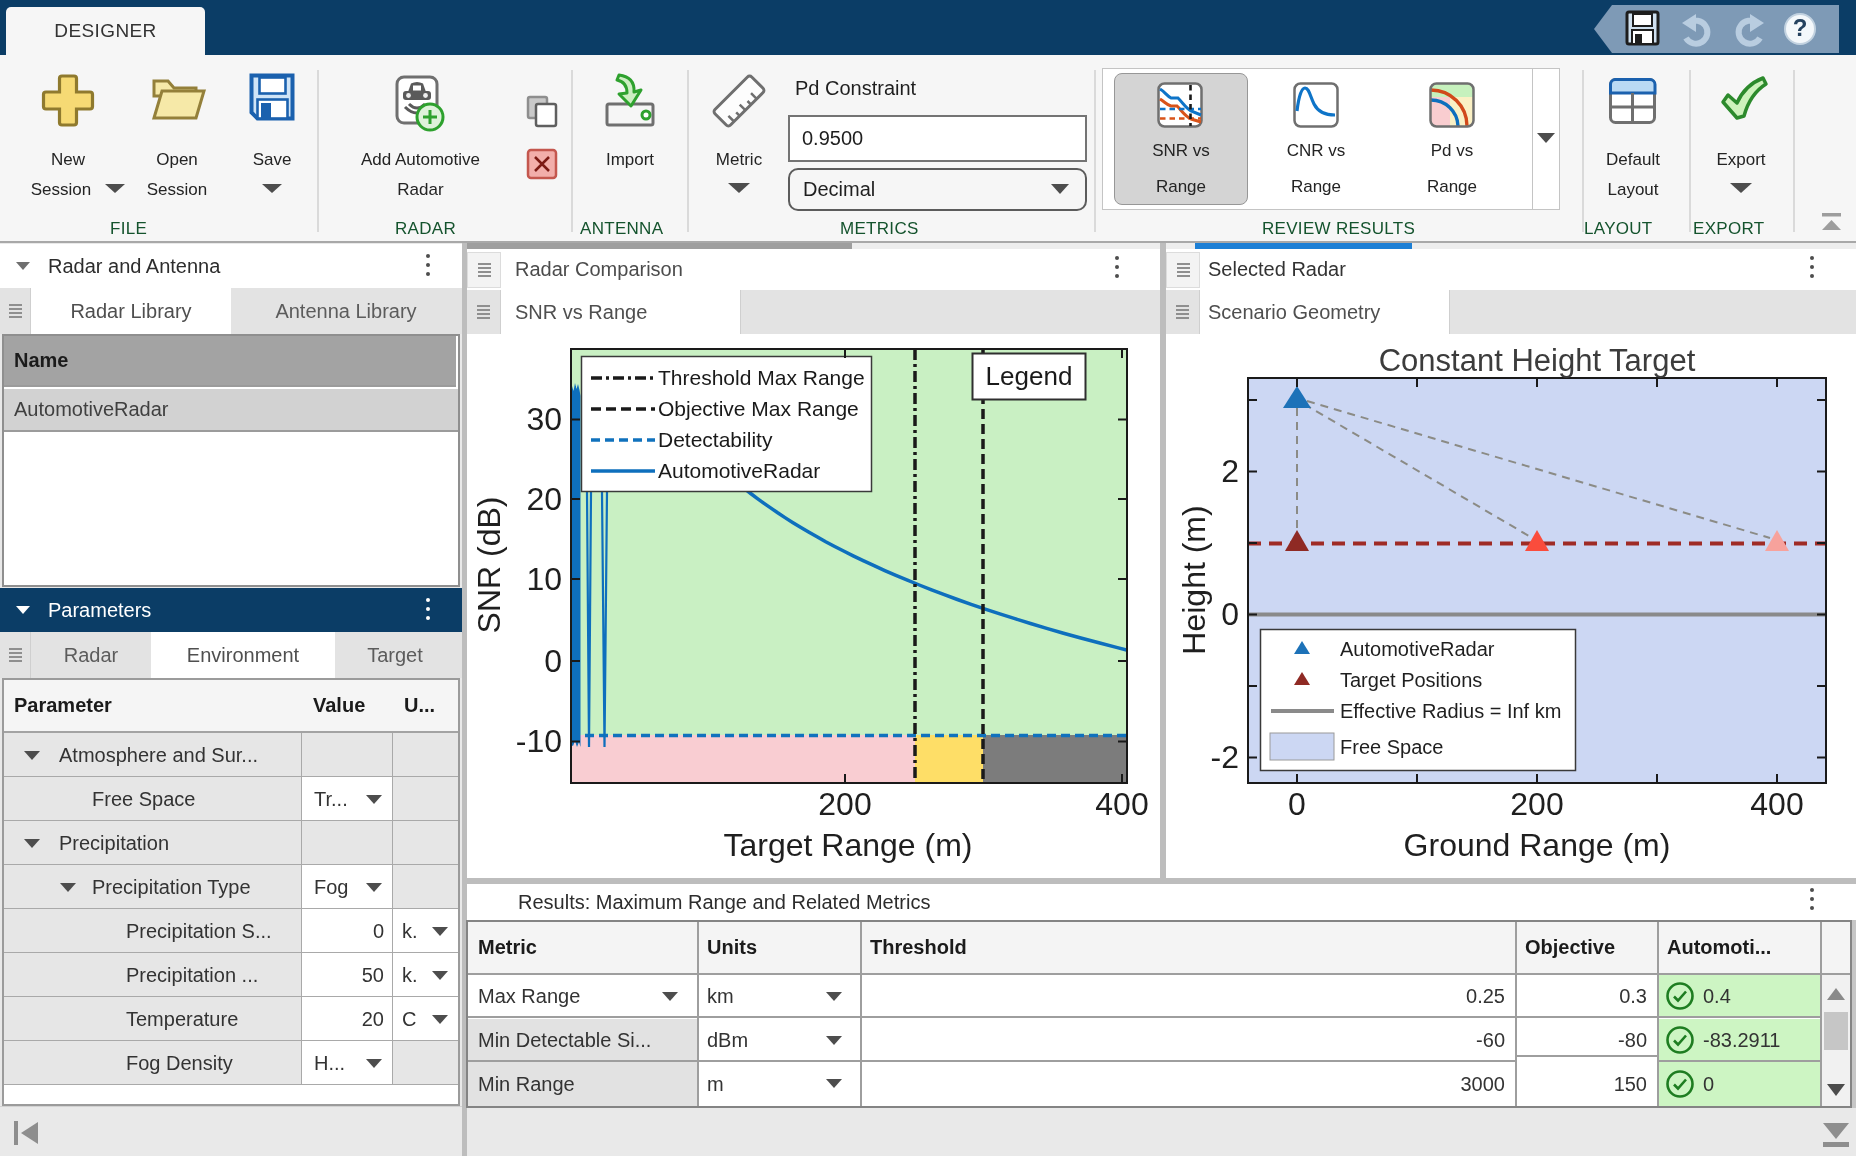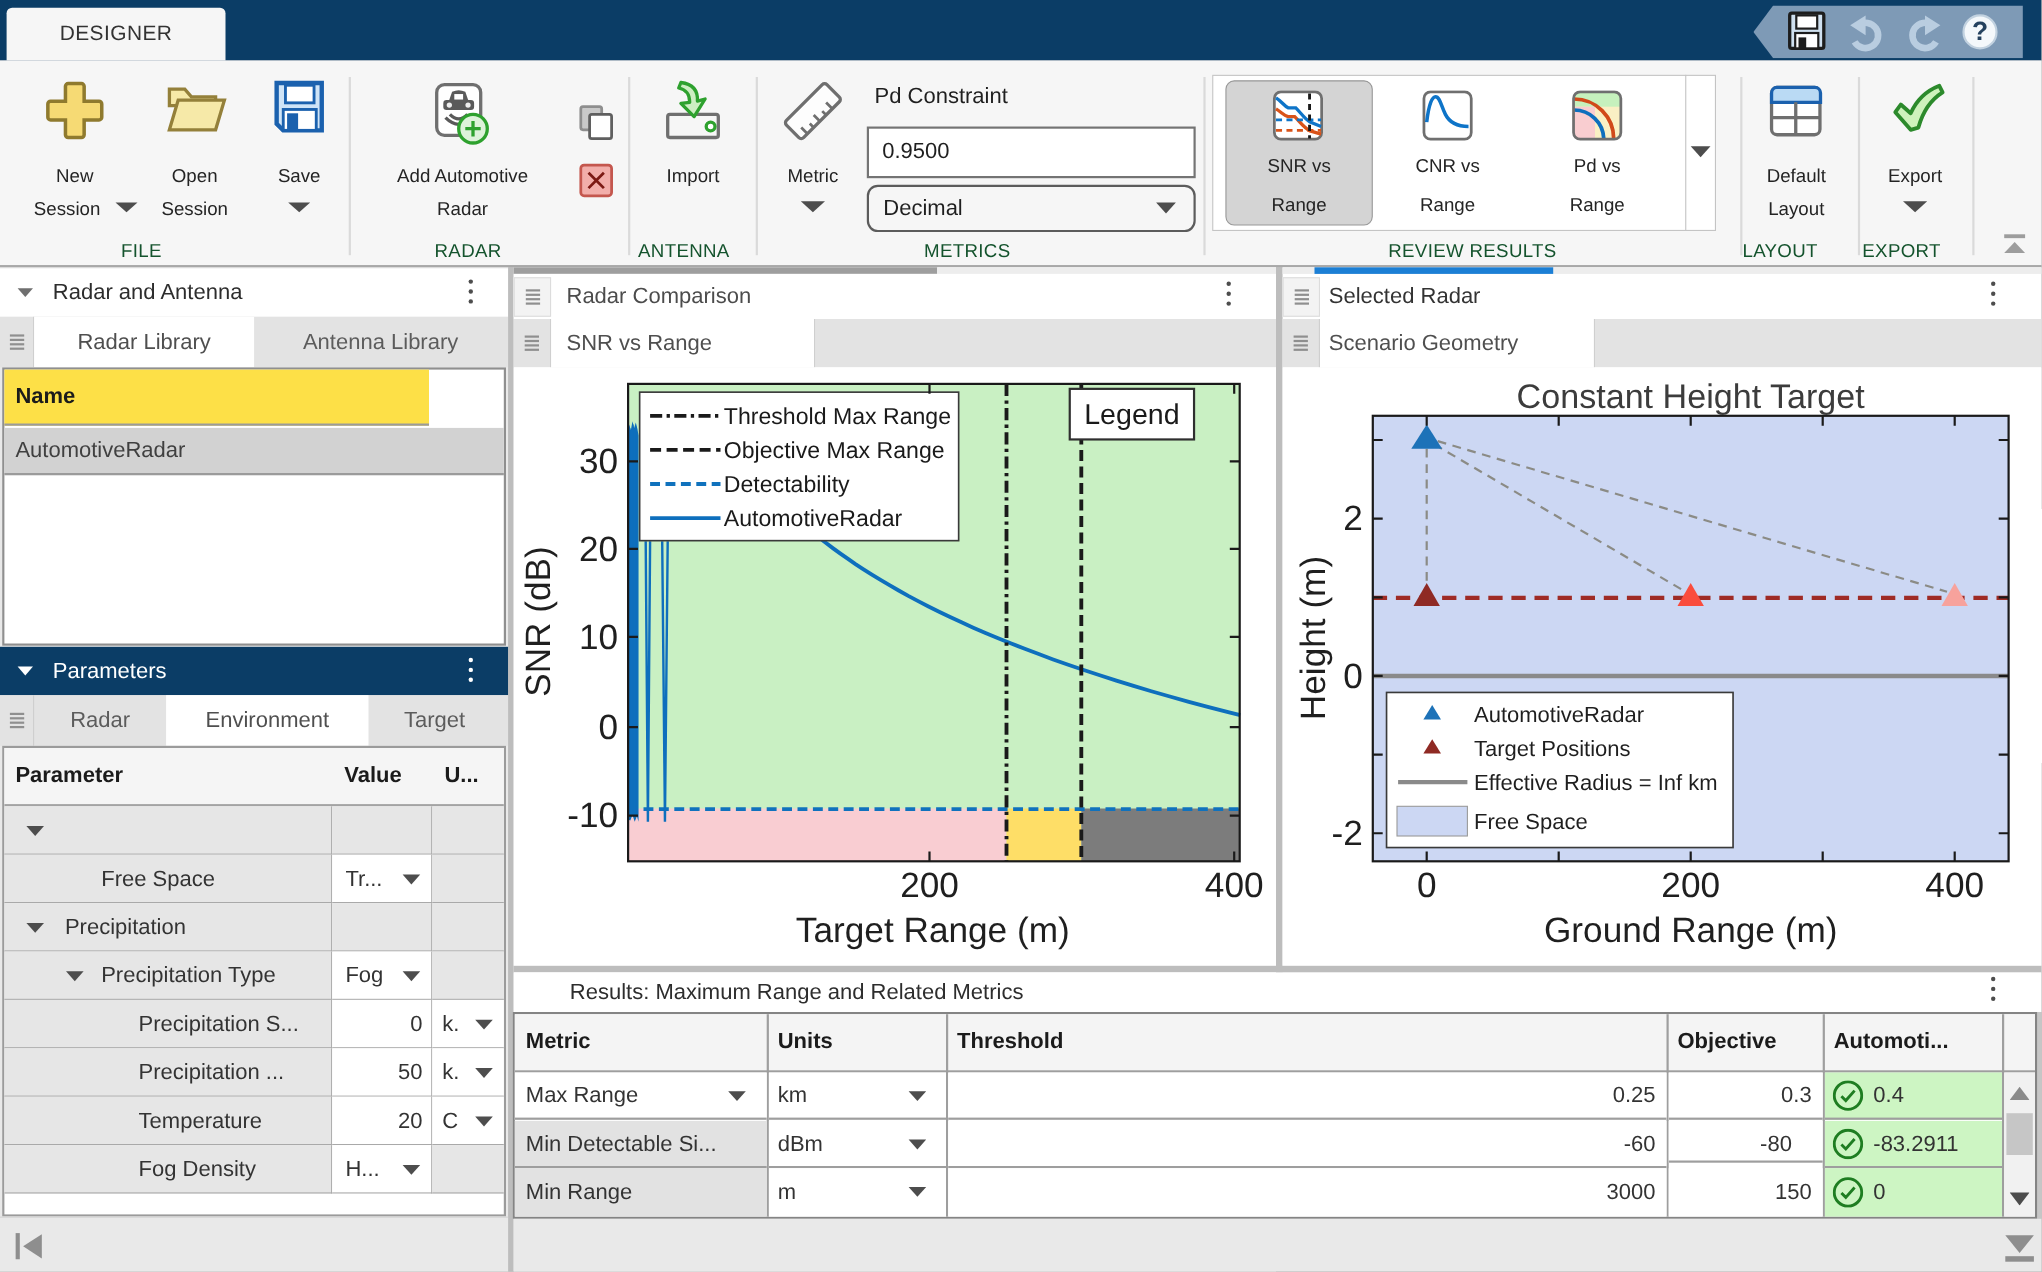--- a/index.html
+++ b/index.html
@@ -212,21 +212,21 @@
     <i></i>
     <i></i>
     <i></i>
     <i></i>
   </div>
 <div class="abs" style="left:31px;top:288px;width:200px;height:46px;background:#fff;"></div>
 <div class="tabtxt" style="left:31px;top:288px;width:200px;line-height:46px;text-align:center;">Radar Library</div>
 <div class="tabtxt" style="left:232px;top:288px;width:228px;line-height:46px;text-align:center;color:#5c5c5c;">Antenna Library</div>
 
 <div class="abs" style="left:2px;top:334px;width:458px;height:253px;background:#fff;border:2px solid #8f8f8f;"></div>
-<div class="abs" style="left:4px;top:336px;width:386px;height:51px;background:#fde047;border-bottom:2px solid #9b9b9b;font-size:20px;font-weight:bold;color:#1b1b1b;line-height:49px;padding-left:10px;">Name</div>
+<div class="abs" style="left:4px;top:336px;width:452px;height:51px;background:#a3a3a3;border-bottom:2px solid #9b9b9b;font-size:20px;font-weight:bold;color:#1b1b1b;line-height:49px;padding-left:10px;">Name</div>
 <div class="abs" style="left:4px;top:389px;width:454px;height:43px;background:#d2d2d2;border-bottom:2px solid #9b9b9b;font-size:20px;color:#404040;line-height:41px;padding-left:10px;">AutomotiveRadar</div>
 
 <div class="abs" style="left:0;top:588px;width:462px;height:44px;background:#0b3d66;"></div>
 <div class="dtri" style="left:16px;top:606px;border-top-color:#fff;"></div>
 <div class="abs" style="left:48px;top:588px;height:44px;line-height:44px;font-size:20px;color:#fff;">Parameters</div>
 <div class="kebab white" style="left:426px;top:598px;">
     <i></i>
     <i></i>
     <i></i>
   </div>
@@ -244,20 +244,21 @@
 <div class="tabtxt" style="left:335px;top:632px;width:120px;line-height:46px;text-align:center;color:#5c5c5c;">Target</div>
 
 <div class="abs" style="left:2px;top:678px;width:458px;height:428px;background:#fff;border:2px solid #9b9b9b;"></div>
 <div class="abs" id="ptable" style="left:4px;top:680px;width:454px;height:424px;">
     <div class="abs" style="left:0;top:0;width:454px;height:53px;background:#f5f5f5;border-bottom:2px solid #a3a3a3;"></div>
 <div class="abs" style="left:10px;top:0;height:53px;line-height:51px;font-size:20px;font-weight:bold;color:#1b1b1b;">Parameter</div>
 <div class="abs" style="left:309px;top:0;height:53px;line-height:51px;font-size:20px;font-weight:bold;color:#1b1b1b;">Value</div>
 <div class="abs" style="left:400px;top:0;height:53px;line-height:51px;font-size:20px;font-weight:bold;color:#1b1b1b;">U...</div>
 <div class="abs" style="left:0;top:53px;width:298px;height:44px;background:#e6e6e6;border-bottom:1px solid #a9a9a9;border-right:1px solid #a9a9a9;"></div>
 <div class="dtri" style="left:20px;top:71px;border-left-width:8px;border-right-width:8px;border-top-width:9px;border-top-color:#4d4d4d;"></div>
+<div class="abs" style="left:55px;top:53px;height:44px;line-height:44px;font-size:20px;color:#333;">Atmosphere and Sur...</div>
 <div class="abs" style="left:298px;top:53px;width:91px;height:44px;background:#e6e6e6;border-bottom:1px solid #a9a9a9;border-right:1px solid #a9a9a9;"></div>
 <div class="abs" style="left:389px;top:53px;width:65px;height:44px;background:#e6e6e6;border-bottom:1px solid #a9a9a9;"></div>
 <div class="abs" style="left:0;top:97px;width:298px;height:44px;background:#e6e6e6;border-bottom:1px solid #a9a9a9;border-right:1px solid #a9a9a9;"></div>
 <div class="abs" style="left:88px;top:97px;height:44px;line-height:44px;font-size:20px;color:#333;">Free Space</div>
 <div class="abs" style="left:298px;top:97px;width:91px;height:44px;background:#fff;border-bottom:1px solid #a9a9a9;border-right:1px solid #a9a9a9;"></div>
 <div class="abs" style="left:310px;top:97px;height:44px;line-height:44px;font-size:20px;color:#333;text-align:center;">Tr...</div>
 <div class="dtri" style="left:362px;top:115px;border-left-width:8px;border-right-width:8px;border-top-width:9px;border-top-color:#4d4d4d;"></div>
 <div class="abs" style="left:389px;top:97px;width:65px;height:44px;background:#e6e6e6;border-bottom:1px solid #a9a9a9;"></div>
 <div class="abs" style="left:0;top:141px;width:298px;height:44px;background:#e6e6e6;border-bottom:1px solid #a9a9a9;border-right:1px solid #a9a9a9;"></div>
 <div class="dtri" style="left:20px;top:159px;border-left-width:8px;border-right-width:8px;border-top-width:9px;border-top-color:#4d4d4d;"></div>
@@ -490,21 +491,21 @@
     <circle cx="14" cy="14" r="12.5" fill="none" stroke="#1e7d21" stroke-width="2.6"></circle>
     <path d="M8,14.5 l4,4 8,-9" fill="none" stroke="#1e7d21" stroke-width="2.6"></path>
   </svg>
 <div class="abs" style="left:1703px;top:975px;height:43px;line-height:43px;font-size:20px;color:#333;">0.4</div>
 <div class="abs" style="left:468px;top:1019px;width:229px;height:43px;background:#e2e2e2;border-bottom:2px solid #9e9e9e;"></div>
 <div class="abs" style="left:478px;top:1019px;height:43px;line-height:43px;font-size:20px;color:#333;">Min Detectable Si...</div>
 <div class="abs" style="left:699px;top:1019px;width:161px;height:43px;background:#fff;border-bottom:2px solid #9e9e9e;"></div>
 <div class="abs" style="left:707px;top:1019px;height:43px;line-height:43px;font-size:20px;color:#333;">dBm</div>
 <div class="dtri" style="left:826px;top:1036px;border-left-width:8px;border-right-width:8px;border-top-width:9px;border-top-color:#4d4d4d;"></div>
 <div class="abs" style="left:862px;top:1019px;width:653px;height:43px;background:#fff;border-bottom:2px solid #9e9e9e;font-size:20px;color:#333;line-height:43px;text-align:right;padding-right:10px;">-60</div>
-<div class="abs" style="left:1517px;top:1019px;width:140px;height:38px;background:#fff;border-bottom:2px solid #9e9e9e;font-size:20px;color:#333;line-height:43px;text-align:right;padding-right:28px;">-80</div>
+<div class="abs" style="left:1517px;top:1019px;width:140px;height:38px;background:#fff;border-bottom:2px solid #9e9e9e;font-size:20px;color:#333;line-height:43px;text-align:right;padding-right:10px;">-80</div>
 <div class="abs" style="left:1659px;top:1019px;width:161px;height:43px;background:#cdf5c3;border-bottom:2px solid #9e9e9e;"></div>
 <svg class="abs" style="left:1666px;top:1026px;" width="28" height="28">
     <circle cx="14" cy="14" r="12.5" fill="none" stroke="#1e7d21" stroke-width="2.6"></circle>
     <path d="M8,14.5 l4,4 8,-9" fill="none" stroke="#1e7d21" stroke-width="2.6"></path>
   </svg>
 <div class="abs" style="left:1703px;top:1019px;height:43px;line-height:43px;font-size:20px;color:#333;">-83.2911</div>
 <div class="abs" style="left:468px;top:1062px;width:229px;height:44px;background:#e2e2e2;"></div>
 <div class="abs" style="left:478px;top:1062px;height:36px;line-height:44px;font-size:20px;color:#333;">Min Range</div>
 <div class="abs" style="left:699px;top:1062px;width:161px;height:44px;background:#fff;"></div>
 <div class="abs" style="left:707px;top:1062px;height:44px;line-height:44px;font-size:20px;color:#333;">m</div>

